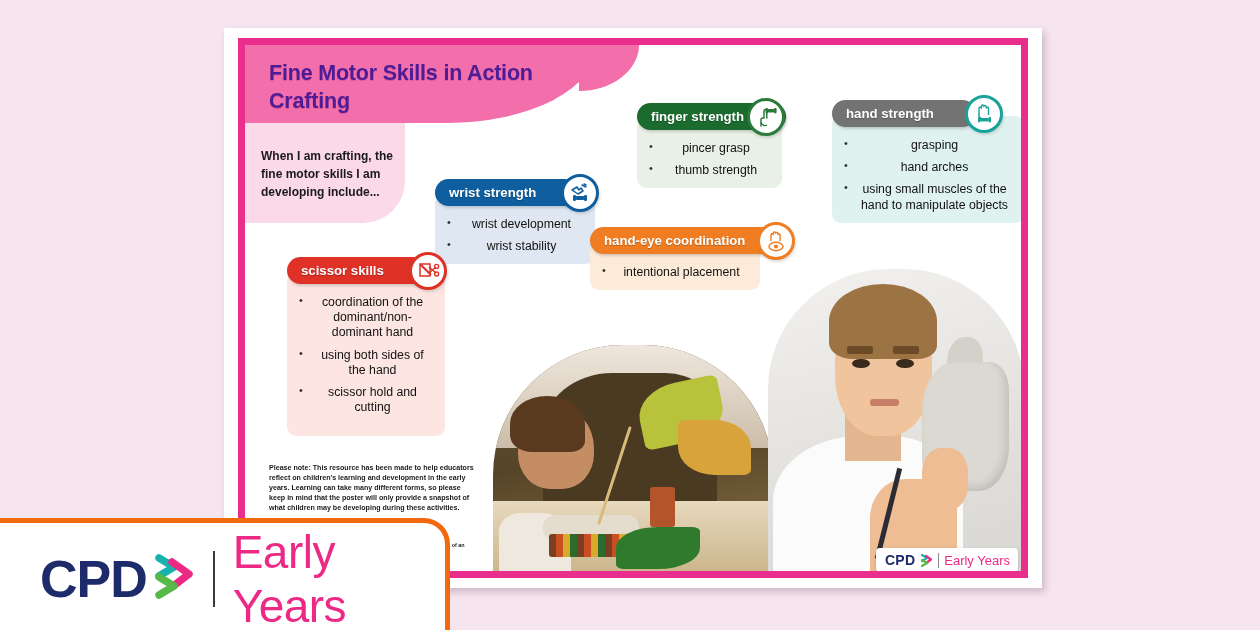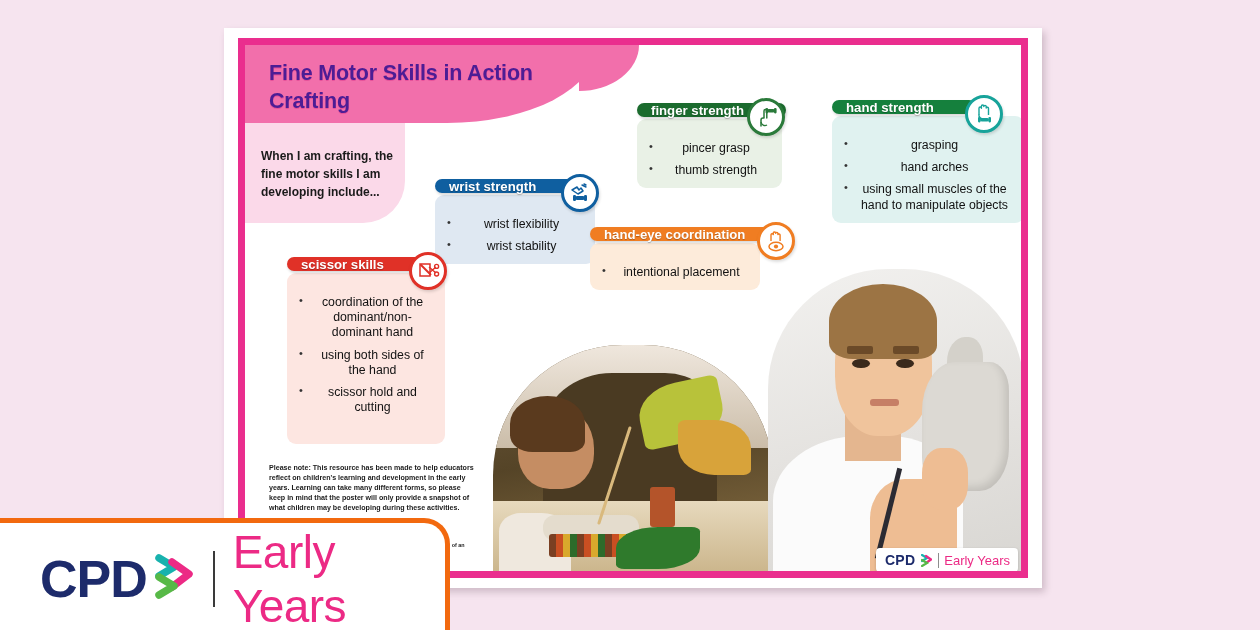--- a/index.html
+++ b/index.html
@@ -72,21 +72,21 @@
 
   
   .card { position: absolute; }
   .card .body {
     position: absolute; left: 0; top: 16px;
     border-radius: 9px;
     padding: 22px 12px 10px 10px;
   }
   .card .pill {
     position: absolute; left: 0; top: 0;
-    height: 14px;
+    height: 27px;
     border-radius: 14px;
     display: flex; align-items: center;
     padding: 0 42px 0 14px;
     color: #fff; font-size: 13.2px; font-weight: bold;
     white-space: nowrap;
     text-shadow: 0 1px 1px rgba(0,0,0,.28);
     z-index: 3;
     box-shadow: 1px 2px 3px rgba(0,0,0,.16);
   }
   .card .badge {
@@ -123,34 +123,34 @@
   #card-wrist .badge { left: 126px; border: 3px solid #0f5fa0; }
 
   
   #card-finger { left: 392px; top: 58px; width: 145px; }
   #card-finger .pill { background: #1b6b2e; }
   #card-finger .body { background: #e9f1e6; width: 145px; }
   #card-finger .badge { left: 110px; border: 3px solid #2a7a3a; }
 
   
   #card-hand { left: 587px; top: 55px; width: 168px; }
-  #card-hand .pill { background: #15803d; }
+  #card-hand .pill { background: #737373; }
   #card-hand .body { background: #e0f2f0; width: 192px; }
   #card-hand .badge { left: 133px; border: 3px solid #17a39a; }
 
   
   #card-handeye { left: 345px; top: 182px; width: 206px; }
   #card-handeye .pill { background: #f07d22; }
   #card-handeye .body { background: #fdebda; width: 170px; }
   #card-handeye .badge { left: 167px; border: 3px solid #f07d22; }
 
   
   #card-scissor { left: 42px; top: 212px; width: 158px; }
   #card-scissor .pill { background: #e03127; }
-  #card-scissor .body { background: #fde6e1; width: 158px; padding-bottom: 28px; }
+  #card-scissor .body { background: #fde6e1; width: 158px; padding-bottom: 20px; }
   #card-scissor .badge { left: 122px; border: 3px solid #e03127; }
 
   
   .photo {
     position: absolute;
     overflow: hidden;
   }
   .photo .dots {
     position: absolute; inset: -7px;
     border: 2px dotted #f289b7;
@@ -323,21 +323,21 @@
             </svg>
           </span>
           <span class="bar"></span>
           <span class="ey">Early Years</span>
         </div>
       </div>
 
       <div class="card" id="card-wrist">
         <div class="body">
           <ul>
-            <li>wrist flexibility</li>
+            <li>wrist development</li>
             <li>wrist stability</li>
           </ul>
         </div>
         <div class="pill">wrist strength</div>
         <div class="badge">
           <svg width="24" height="24" viewBox="0 0 24 24">
             <path d="M4 9 L9 6 L11 9 L13 7 L15 10 L10 13 Z" fill="none" stroke="#0f5fa0" stroke-width="1.5" stroke-linejoin="round"></path>
             <path d="M14 4 l4 2 M16 3 l2 1" stroke="#0f5fa0" stroke-width="1.4" stroke-linecap="round"></path>
             <rect x="7" y="15" width="10" height="4" rx="2" fill="#0f5fa0"></rect>
             <rect x="5" y="14" width="3" height="6" rx="1.2" fill="#0f5fa0"></rect>

